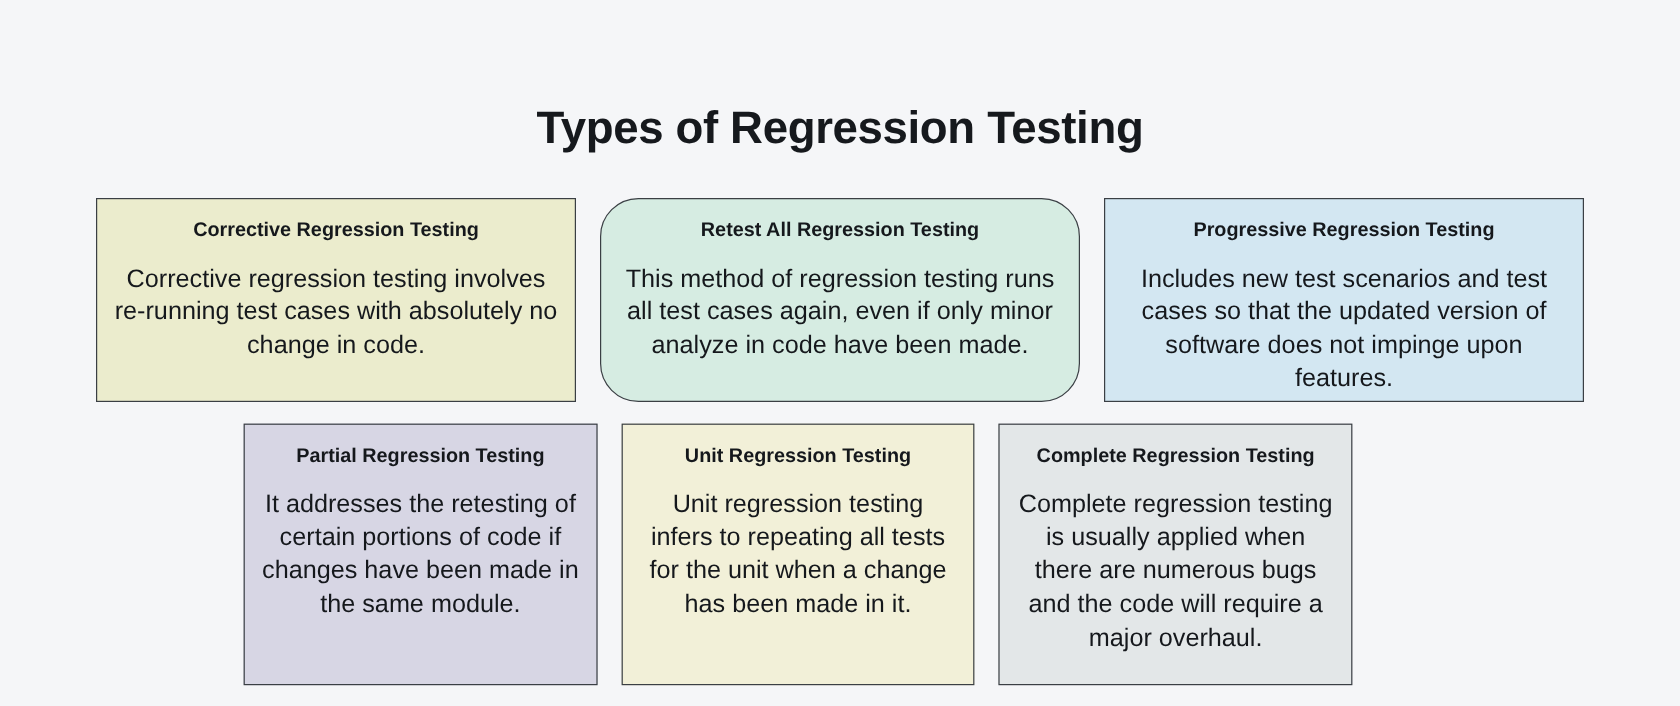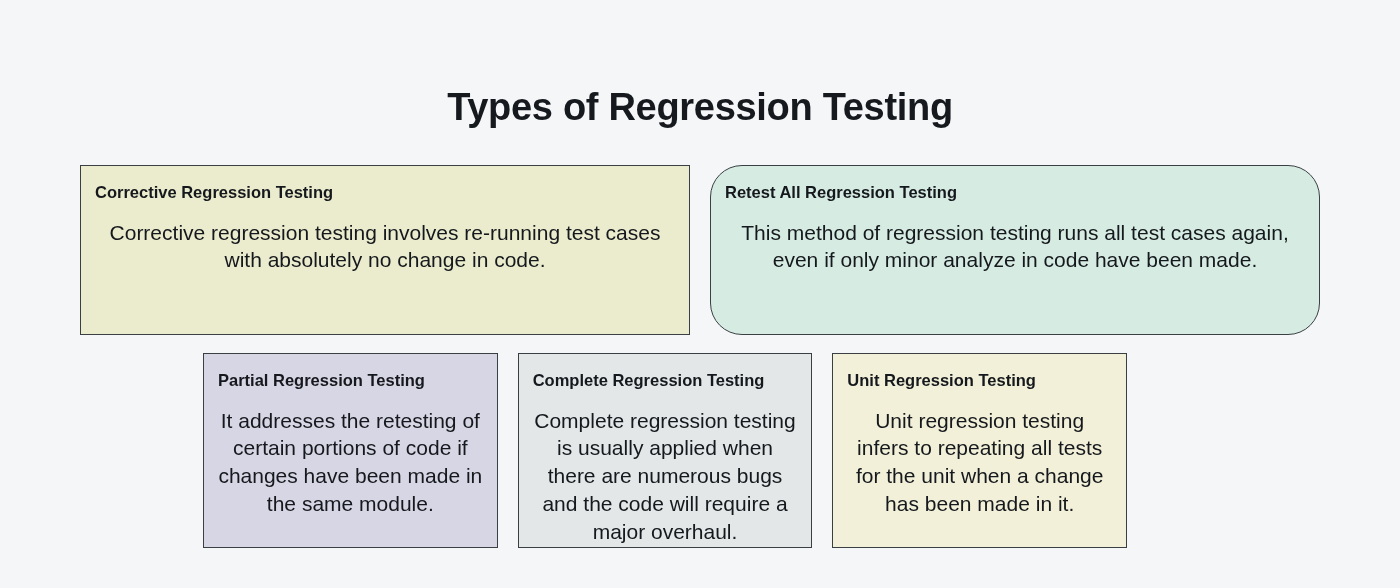--- a/index.html
+++ b/index.html
@@ -55,25 +55,25 @@
     gap: 20px;
   }
 
   .card {
     flex: 1 1 0;
     box-sizing: border-box;
     border: 1.6px solid #3a3f44;
     padding: 16px 14px 14px;
     display: flex;
     flex-direction: column;
-    align-items: flex-start;
+    align-items: center;
   }
 
   #row-top .card { height: 170px; }
-  #row-bottom .card { height: 195px; }
+  #row-bottom .card { height: 218px; }
 
   .card-title {
     font-size: 16.5px;
     font-weight: bold;
     line-height: 1.25;
     text-align: center;
     color: #15181c;
     margin: 0 0 16px 0;
   }
 
@@ -99,35 +99,39 @@
       <div class="card-title">Corrective Regression Testing</div>
       <div class="card-body">Corrective regression testing involves re-running test cases with absolutely no change in code.</div>
     </div>
 
     <div class="card" style="background-color: rgb(214, 236, 226); border-color: rgb(58, 63, 68); border-radius: 32px;">
       <div class="card-title">Retest All Regression Testing</div>
       <div class="card-body">This method of regression testing runs all test cases again, even if only minor analyze in code have been made.</div>
     </div>
 
 
+    <div class="card" style="background-color: rgb(211, 231, 242); border-color: rgb(58, 63, 68);">
+      <div class="card-title">Progressive Regression Testing</div>
+      <div class="card-body">Includes new test scenarios and test cases so that the updated version of software does not impinge upon features.</div>
+    </div>
 
   </div>
 
   <div class="row" id="row-bottom">
 
     <div class="card" style="background-color: rgb(215, 214, 228); border-color: rgb(58, 63, 68);">
       <div class="card-title">Partial Regression Testing</div>
       <div class="card-body">It addresses the retesting of certain portions of code if changes have been made in the same module.</div>
     </div>
 
+    <div class="card" style="background-color: rgb(242, 240, 216); border-color: rgb(58, 63, 68);">
+      <div class="card-title">Unit Regression Testing</div>
+      <div class="card-body">Unit regression testing infers to repeating all tests for the unit when a change has been made in it.</div>
+    </div>
+
     <div class="card" style="background-color: rgb(227, 231, 232); border-color: rgb(58, 63, 68);">
       <div class="card-title">Complete Regression Testing</div>
       <div class="card-body">Complete regression testing is usually applied when there are numerous bugs and the code will require a major overhaul.</div>
-    </div>
-
-    <div class="card" style="background-color: rgb(242, 240, 216); border-color: rgb(58, 63, 68);">
-      <div class="card-title">Unit Regression Testing</div>
-      <div class="card-body">Unit regression testing infers to repeating all tests for the unit when a change has been made in it.</div>
     </div>
 
   </div>
 
 </div>
 
 </body></html>

